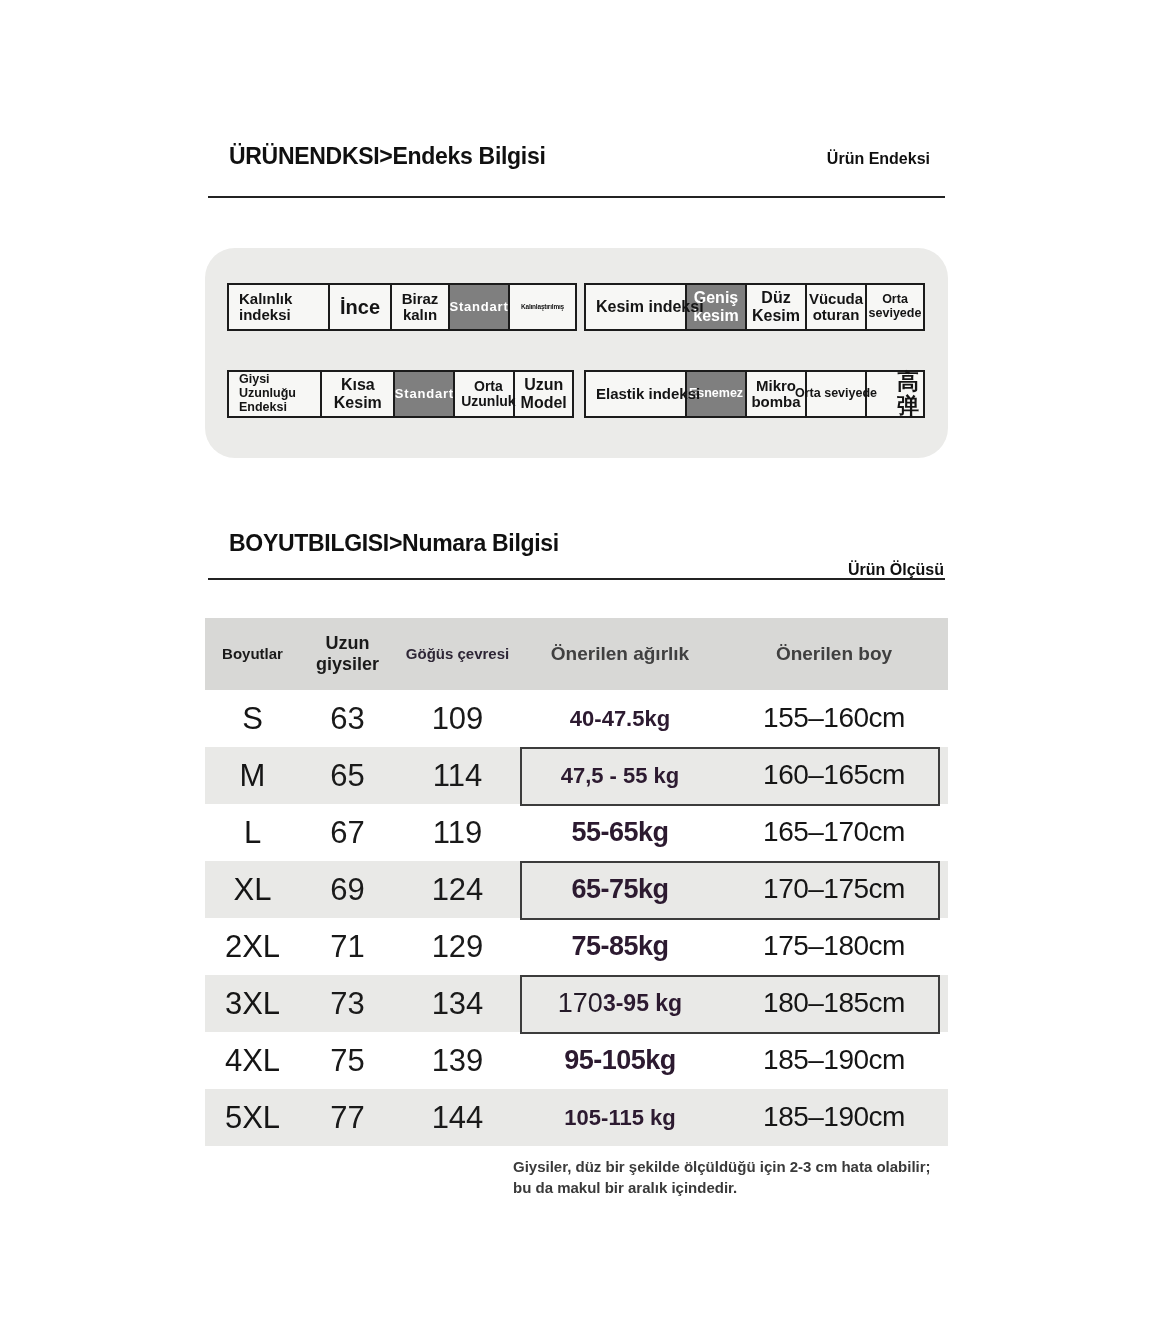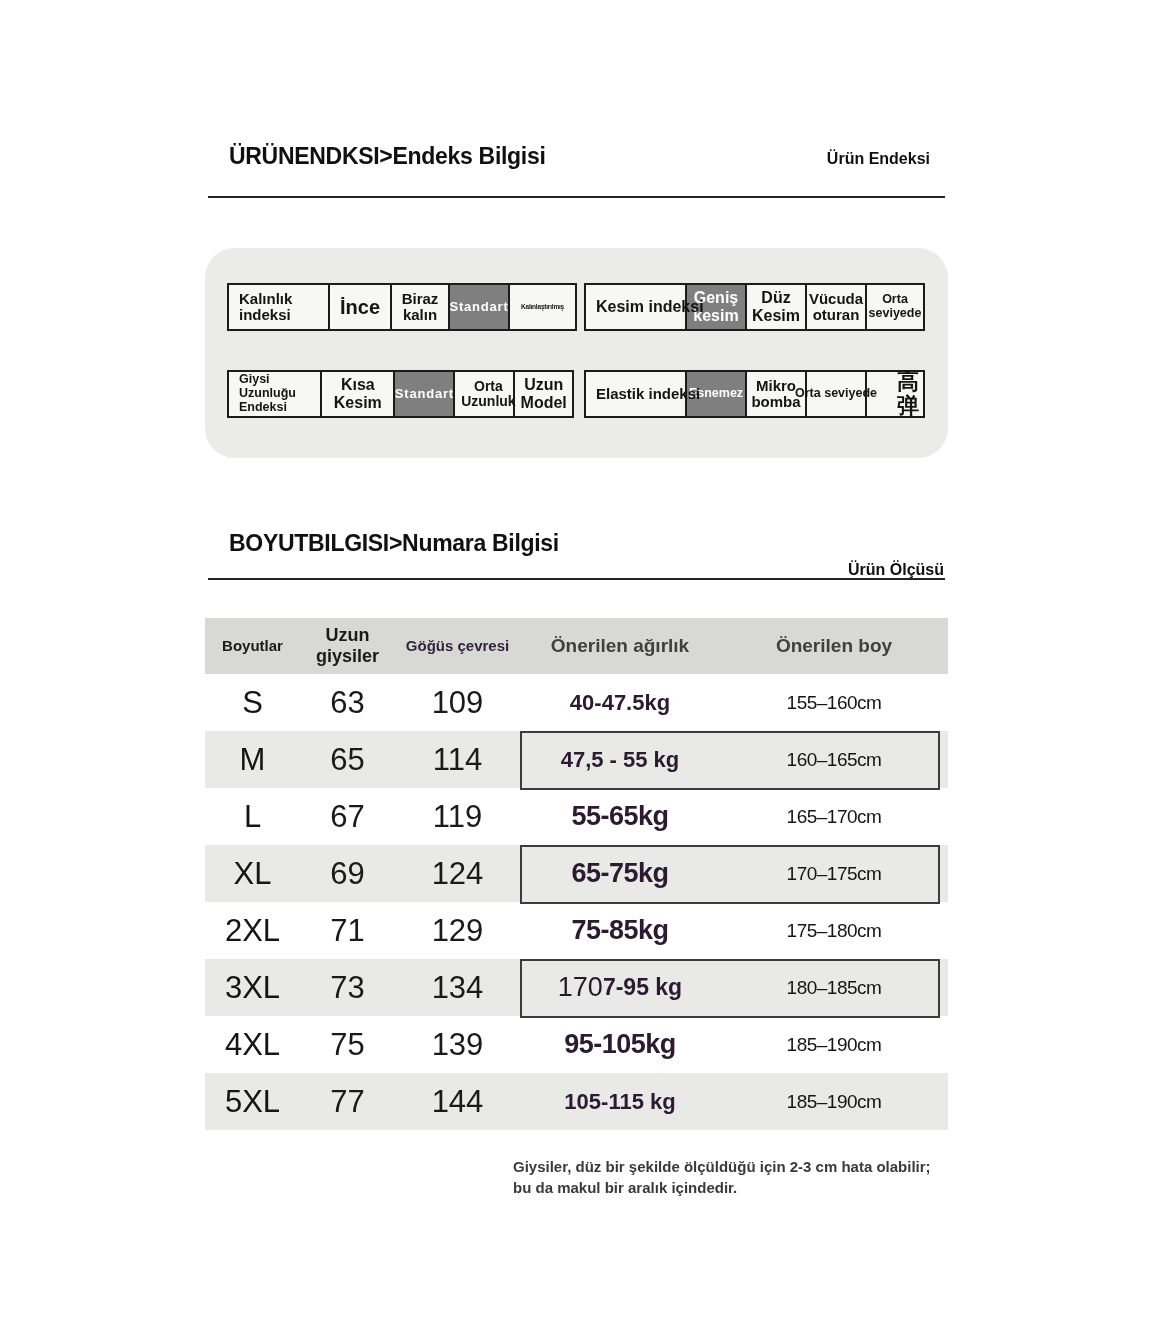--- a/index.html
+++ b/index.html
@@ -20,32 +20,32 @@
   .mini .cell.dark { background:#7f7f7f; color:#ffffff; }
   .graytext { color:#a0a0a0; }
   .fs20 { font-size:20px; } .fs16 { font-size:16px; } .fs15 { font-size:15px; }
   .fs14 { font-size:14px; } .fs13 { font-size:13px; letter-spacing:0.8px; }
   .fs12 { font-size:12.5px; } .fs6 { font-size:6.5px; letter-spacing:-0.2px; }
   .nowrap { white-space:nowrap; overflow:visible; z-index:2; }
   .cjk { font-size:22px; color:#4a4a4a; font-weight:normal; letter-spacing:1px; }
 
   
   .stable { position:absolute; left:205px; top:618px; width:743px; }
-  .thead { display:flex; height:56px; background:#d8d8d6; align-items:center; }
+  .thead { display:flex; height:72px; background:#d8d8d6; align-items:center; }
   .trow { display:flex; height:57px; align-items:center; position:relative; }
   .trow.shaded { background:#e9e9e7; }
   .c0 { width:95px; } .c1 { width:95px; } .c2 { width:125px; } .c3 { width:200px; } .c4 { width:228px; }
   .tc { display:flex; align-items:center; justify-content:center; text-align:center; line-height:1.15; }
   .h-lbl { font-weight:bold; font-size:15px; color:#1a1a1a; }
   .h-lbl2 { font-weight:bold; font-size:18px; color:#1a1a1a; }
   .h-chest { font-weight:bold; font-size:15px; color:#2e2636; }
   .h-big { font-weight:bold; font-size:19px; color:#404040; }
   .sz { font-size:31px; color:#151515; }
   .num { font-size:31px; color:#1a1a1a; }
-  .hgt { font-size:19px; color:#151515; letter-spacing:-0.5px; }
+  .hgt { font-size:28px; color:#151515; letter-spacing:-0.5px; }
   .wgt { font-weight:bold; color:#2c1a30; z-index:1; }
   .w-md { font-size:22px; }
   .w-lg { font-size:27px; letter-spacing:-0.5px; }
   .w-sm { font-size:23px; }
   .wprefix { font-weight:normal; font-size:27px; color:#241a28; }
   .row-box { position:absolute; left:315px; right:8px; top:0; bottom:-2px; border:2px solid #3c3c3c; pointer-events:none; }
 
   
   .note { position:absolute; left:513px; top:1156px; width:440px; font-weight:bold; font-size:15px; color:#3a3a3a; line-height:1.4; }
 </style>
@@ -149,21 +149,21 @@
       <div class="tc c3 wgt w-lg">75-85kg</div>
       <div class="tc c4 hgt">175–180cm</div>
     </div>
 
     <div class="trow shaded">
       <div class="tc c0 sz">3XL</div>
       <div class="tc c1 num">73</div>
       <div class="tc c2 num">134</div>
       <div class="tc c3">
           <span class="wprefix">170</span>
-          <span class="wgt w-sm">7-95 kg</span>
+          <span class="wgt w-sm">3-95 kg</span>
         </div>
       <div class="tc c4 hgt">180–185cm</div>
       <div class="row-box"></div>
     </div>
 
     <div class="trow">
       <div class="tc c0 sz">4XL</div>
       <div class="tc c1 num">75</div>
       <div class="tc c2 num">139</div>
       <div class="tc c3 wgt w-lg">95-105kg</div>

